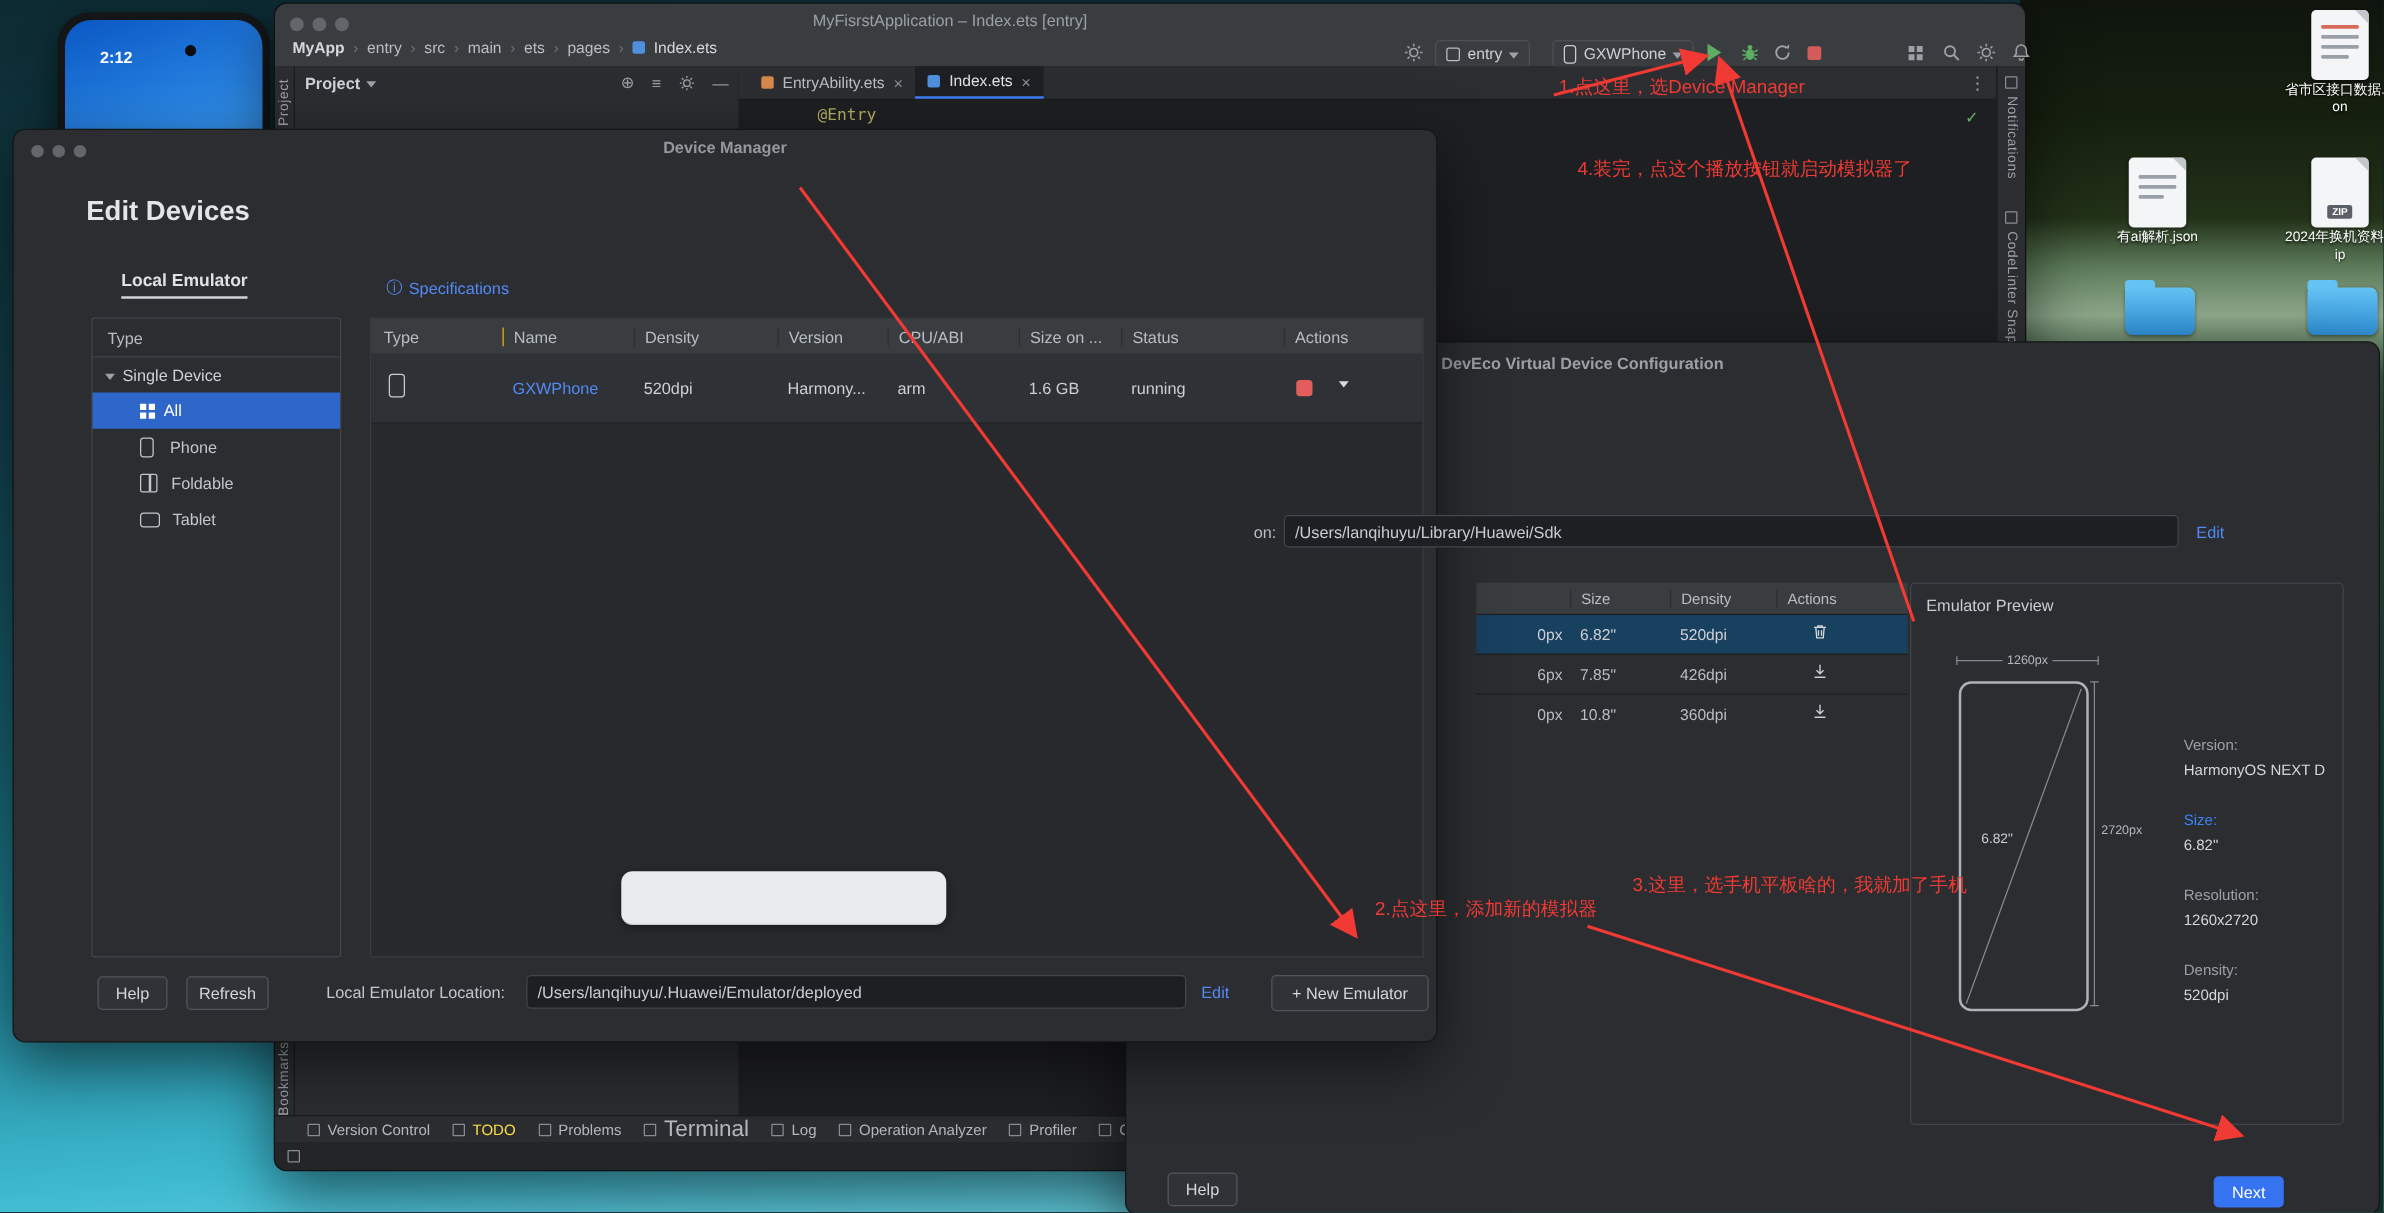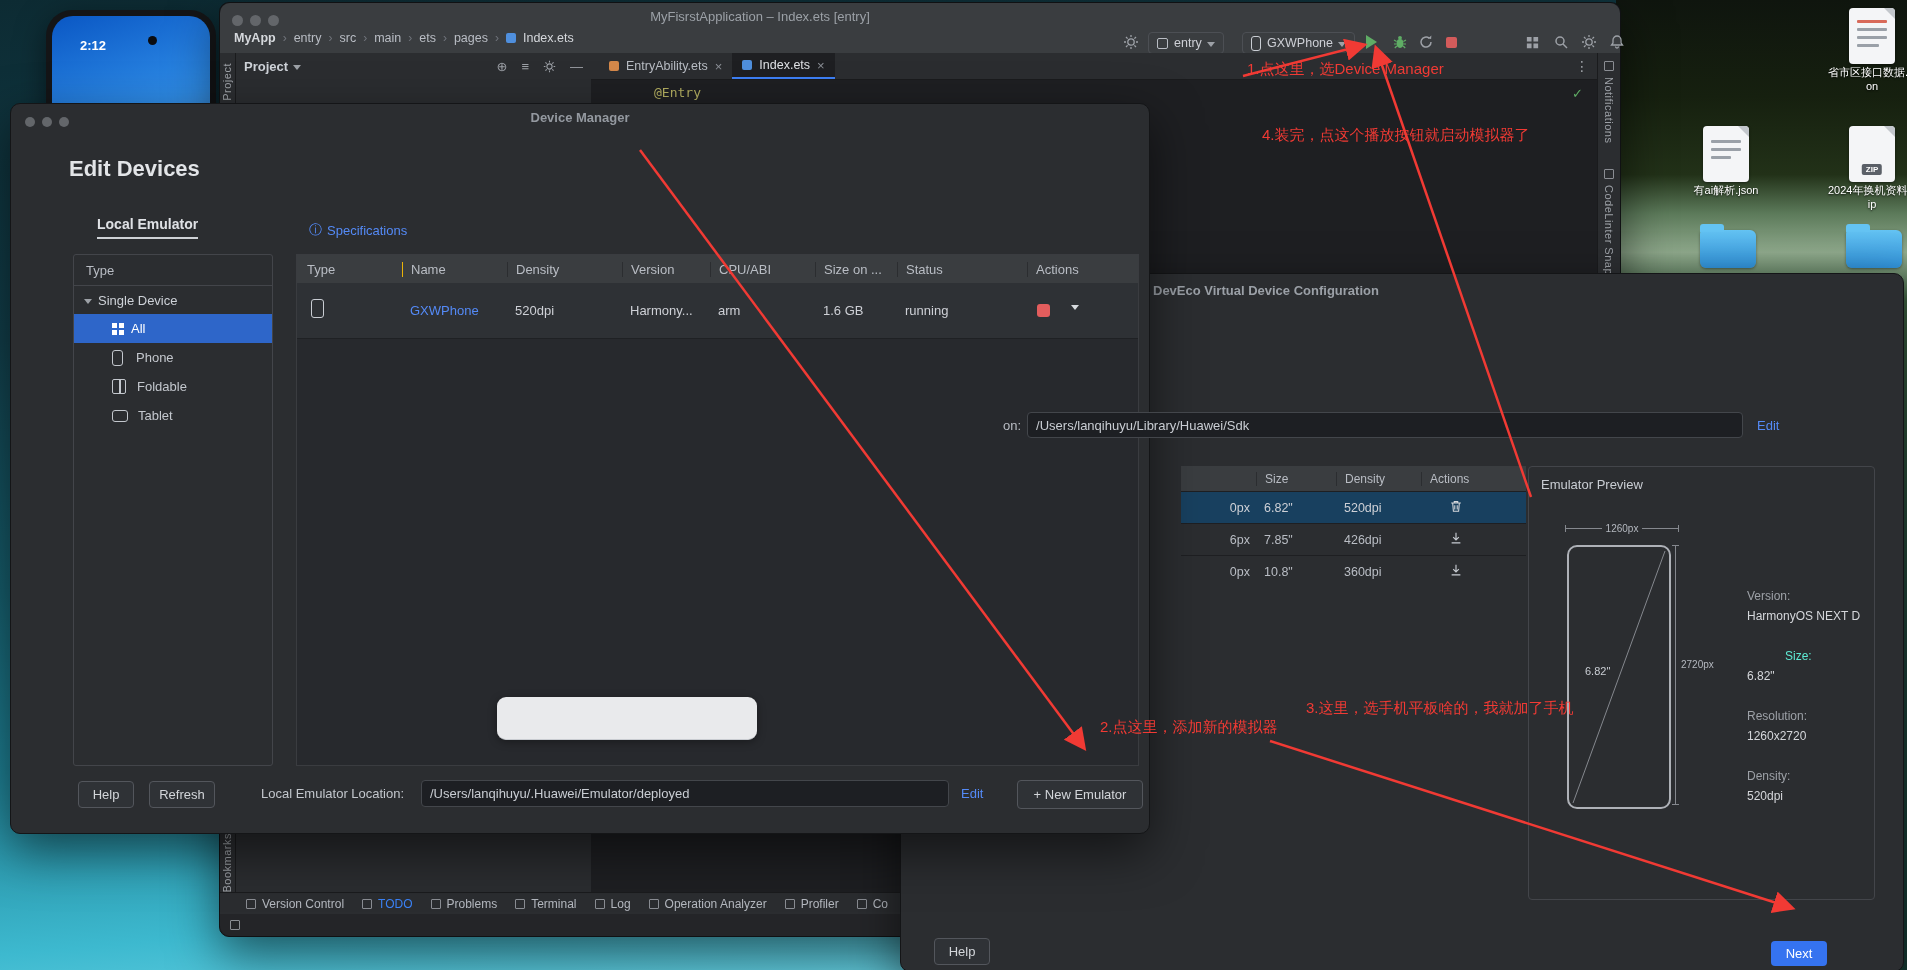--- a/index.html
+++ b/index.html
@@ -215,29 +215,29 @@
       <span class="vtext abs" style="left:5px;top:24px;">Notifications</span>
       <span class="sqicon abs" style="left:6px;top:116px;"></span>
       <span class="vtext abs" style="left:5px;top:132px;">CodeLinter Snap</span>
     </div>
 
     <div class="abs" style="left:0;top:889px;width:1400px;height:22px;background:#2b2d30;border-top:1px solid #1a1b1d;display:flex;align-items:center;padding-left:26px;gap:18px;box-sizing:border-box;">
       <span style="display:flex;align-items:center;color:#b4b8bf;font-size:12px;">
           <i class="sqicon"></i>
           <span>Version Control</span>
         </span>
-      <span style="display:flex;align-items:center;color:#3b82f6;font-size:12px;">
+      <span style="display:flex;align-items:center;color:#fde047;font-size:12px;">
           <i class="sqicon"></i>
           <span>TODO</span>
         </span>
       <span style="display:flex;align-items:center;color:#b4b8bf;font-size:12px;">
           <i class="sqicon"></i>
           <span>Problems</span>
         </span>
-      <span style="display:flex;align-items:center;color:#b4b8bf;font-size:12px;">
+      <span style="display:flex;align-items:center;color:#b4b8bf;font-size:18px;">
           <i class="sqicon"></i>
           <span>Terminal</span>
         </span>
       <span style="display:flex;align-items:center;color:#b4b8bf;font-size:12px;">
           <i class="sqicon"></i>
           <span>Log</span>
         </span>
       <span style="display:flex;align-items:center;color:#b4b8bf;font-size:12px;">
           <i class="sqicon"></i>
           <span>Operation Analyzer</span>
@@ -312,21 +312,21 @@
             <line x1="4" y1="256" x2="96" y2="4" stroke="#85888e" stroke-width="1"></line>
           </svg>
         <span style="position:absolute;left:14px;top:118px;background:#2b2d30;color:#c9cdd3;font-size:11px;padding:0 2px;">6.82"</span>
       </div>
       <div class="vmeasure" style="left:146px;top:78px;height:260px;"></div>
       <span style="position:absolute;left:150px;top:192px;background:#2b2d30;color:#b4b8bf;font-size:10px;padding:0 2px;">2720px</span>
 
       <div class="abs" style="left:218px;top:122px;width:125px;">
         <div style="color:#9da1a7;font-size:12px;">Version:</div>
         <div style="color:#d5d7db;font-size:12px;margin-top:6px;white-space:nowrap;">HarmonyOS NEXT D</div>
-        <div style="color:#5eead4;font-size:12px;margin-top:26px;margin-left:38px;">Size:</div>
+        <div style="color:#3b82f6;font-size:12px;margin-top:26px;">Size:</div>
         <div style="color:#d5d7db;font-size:12px;margin-top:6px;">6.82"</div>
         <div style="color:#9da1a7;font-size:12px;margin-top:26px;">Resolution:</div>
         <div style="color:#d5d7db;font-size:12px;margin-top:6px;">1260x2720</div>
         <div style="color:#9da1a7;font-size:12px;margin-top:26px;">Density:</div>
         <div style="color:#d5d7db;font-size:12px;margin-top:6px;">520dpi</div>
       </div>
     </div>
 
     <div class="btn abs" style="left:33px;top:664px;width:54px;height:25px;">Help</div>
     <div class="abs" style="left:870px;top:667px;width:56px;height:25px;background:#3573f0;border-radius:4px;color:#fff;font-size:13px;display:flex;align-items:center;justify-content:center;">Next</div>

